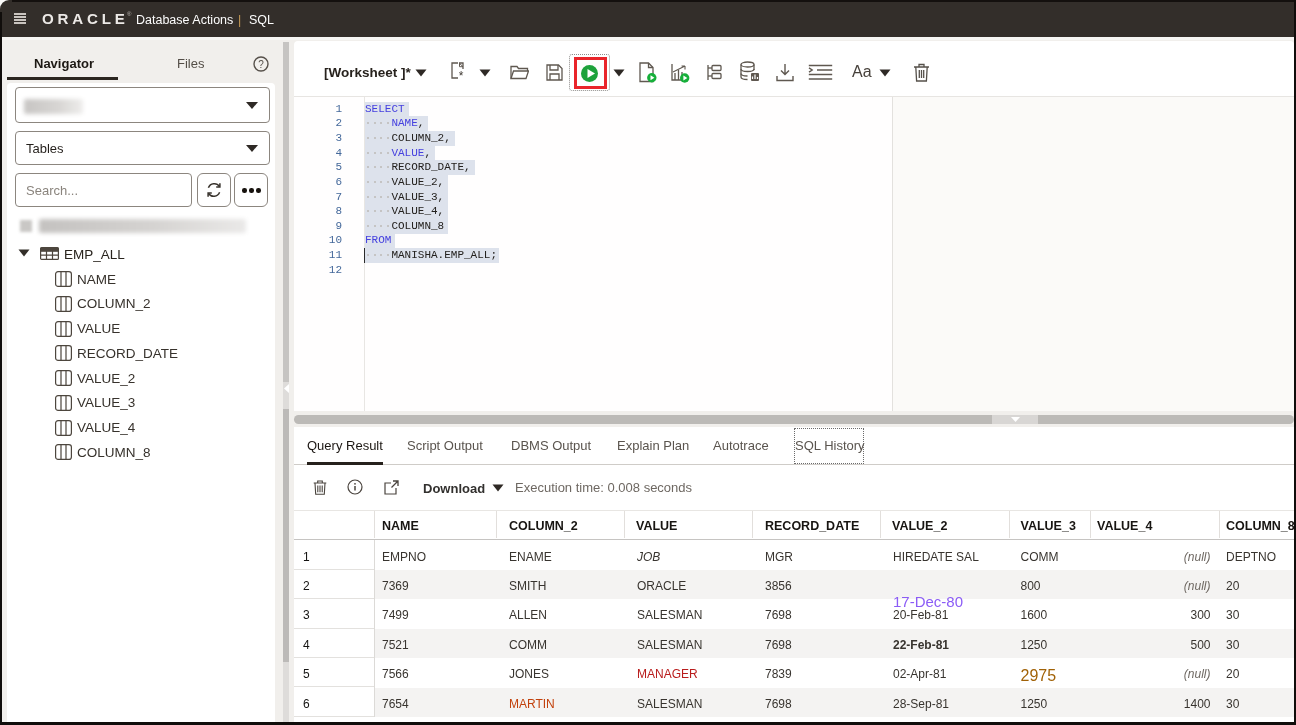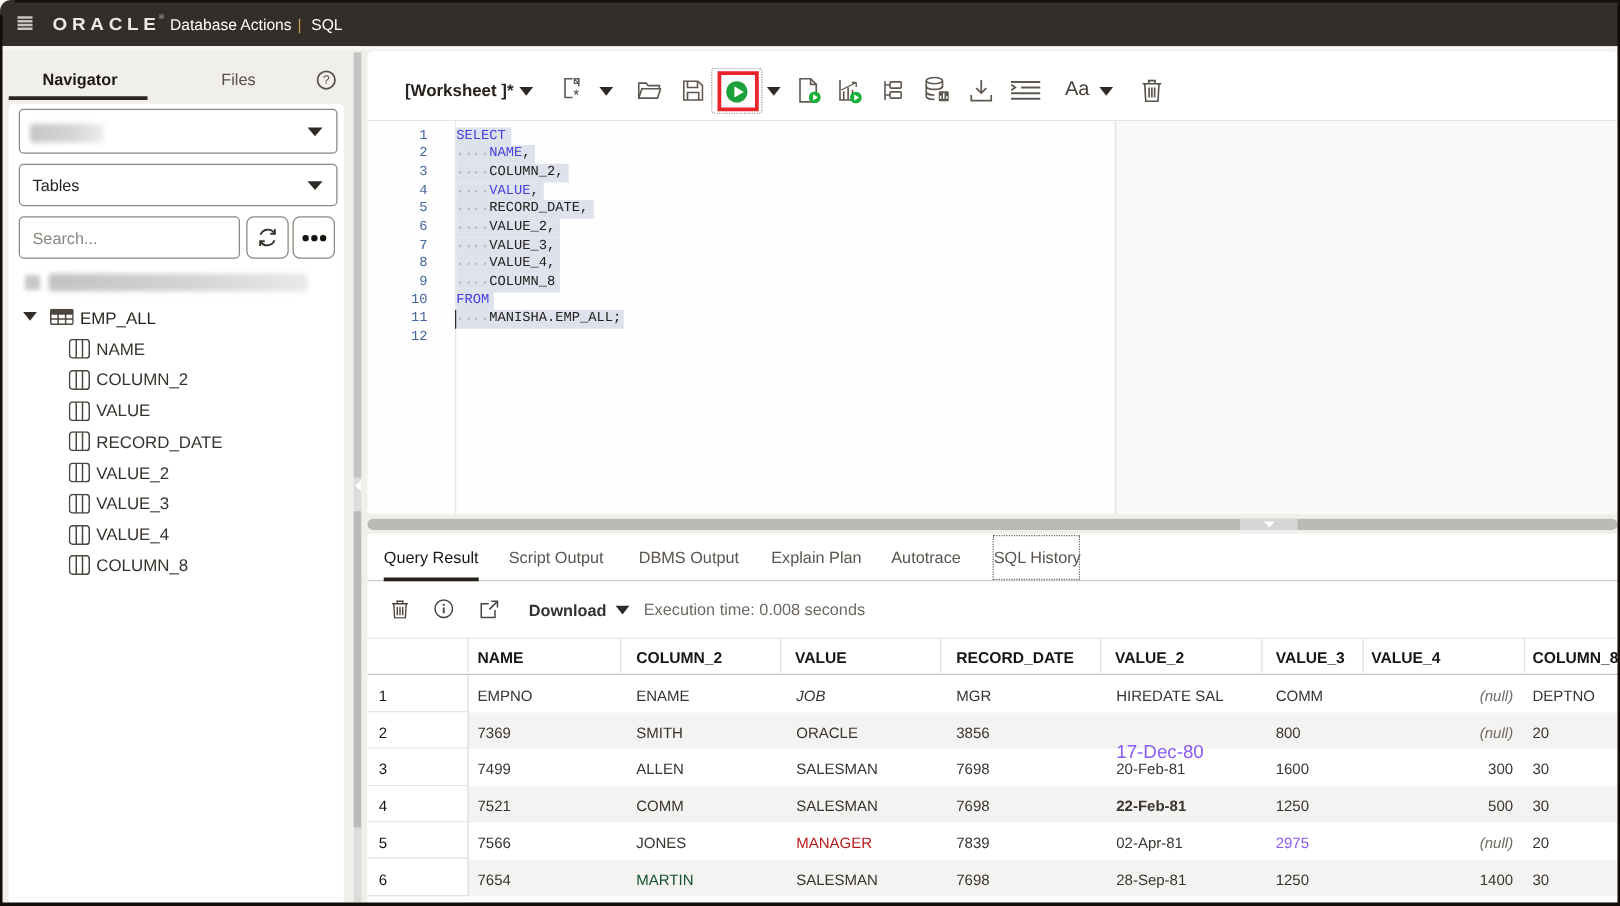--- a/index.html
+++ b/index.html
@@ -403,28 +403,28 @@
       <div class="txt" style="left:1020.5px;top:638.7px;font-size:12px;color:#38342f;">1250</div>
       <div class="txt" style="right:85.5px;top:638.7px;font-size:12px;color:#38342f;">500</div>
       <div class="txt" style="left:1226px;top:638.7px;font-size:12px;color:#38342f;">30</div>
       <div class="abs" style="left:294px;top:658.1px;width:80px;height:29.4px;background:#fff;border-bottom:1px solid #e3e1de;box-sizing:border-box;"></div>
       <div class="txt" style="left:303px;top:668.1px;font-size:12px;color:#141311;">5</div>
       <div class="txt" style="left:382px;top:668.1px;font-size:12px;color:#38342f;">7566</div>
       <div class="txt" style="left:509px;top:668.1px;font-size:12px;color:#38342f;">JONES</div>
       <div class="txt" style="left:637px;top:668.1px;font-size:12px;color:#b91c1c;">MANAGER</div>
       <div class="txt" style="left:765px;top:668.1px;font-size:12px;color:#38342f;">7839</div>
       <div class="txt" style="left:893px;top:668.1px;font-size:12px;color:#38342f;">02-Apr-81</div>
-      <div class="txt" style="left:1020.5px;top:668.1px;font-size:12px;color:#8b5cf6;">2975</div>
+      <div class="txt" style="left:1020.5px;top:668.1px;font-size:16px;color:#a16207;">2975</div>
       <div class="txt" style="right:85.5px;top:668.1px;font-size:12px;color:#6f6963;font-style:italic;">(null)</div>
       <div class="txt" style="left:1226px;top:668.1px;font-size:12px;color:#38342f;">20</div>
       <div class="abs" style="left:375px;top:687.5px;width:919px;height:29.4px;background:#f4f3f2;"></div>
       <div class="abs" style="left:294px;top:687.5px;width:80px;height:29.4px;background:#fff;border-bottom:1px solid #e3e1de;box-sizing:border-box;"></div>
       <div class="txt" style="left:303px;top:697.5px;font-size:12px;color:#141311;">6</div>
       <div class="txt" style="left:382px;top:697.5px;font-size:12px;color:#38342f;">7654</div>
-      <div class="txt" style="left:509px;top:697.5px;font-size:12px;color:#14532d;">MARTIN</div>
+      <div class="txt" style="left:509px;top:697.5px;font-size:12px;color:#c2410c;">MARTIN</div>
       <div class="txt" style="left:637px;top:697.5px;font-size:12px;color:#38342f;">SALESMAN</div>
       <div class="txt" style="left:765px;top:697.5px;font-size:12px;color:#38342f;">7698</div>
       <div class="txt" style="left:893px;top:697.5px;font-size:12px;color:#38342f;">28-Sep-81</div>
       <div class="txt" style="left:1020.5px;top:697.5px;font-size:12px;color:#38342f;">1250</div>
       <div class="txt" style="right:85.5px;top:697.5px;font-size:12px;color:#38342f;">1400</div>
       <div class="txt" style="left:1226px;top:697.5px;font-size:12px;color:#38342f;">30</div>
       <div class="abs" style="left:374px;top:540px;width:1px;height:177px;background:#dcdad7;"></div>
     </div>
 
   <div class="abs" style="left:0;top:0;width:12px;height:12px;background:#fbfaf9;z-index:95;"></div>

